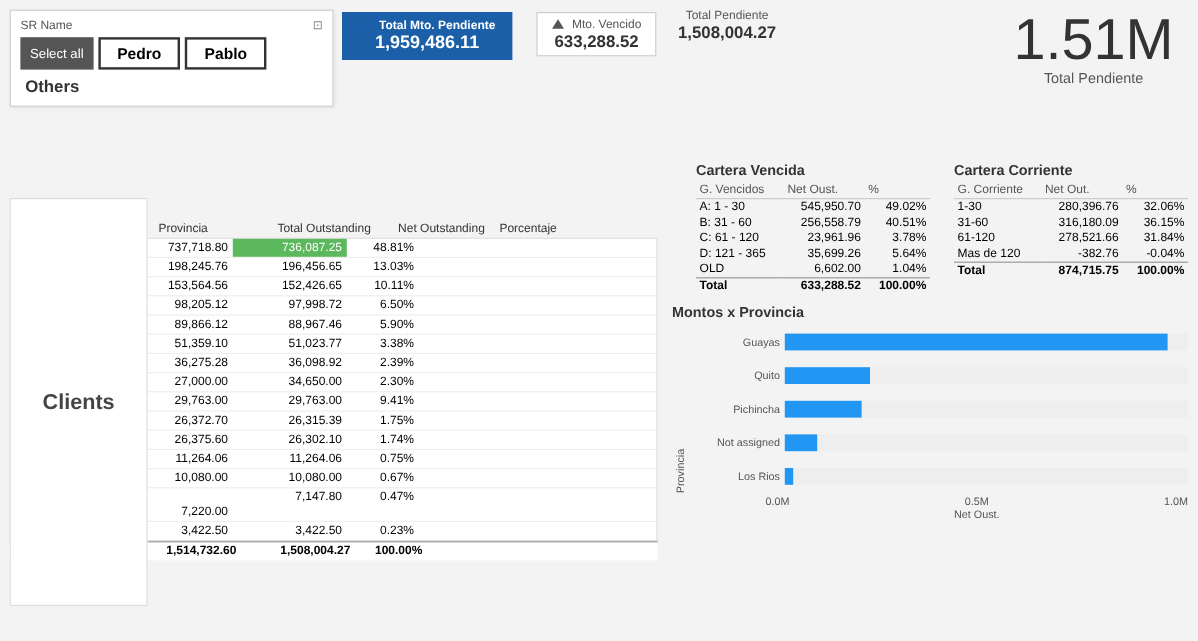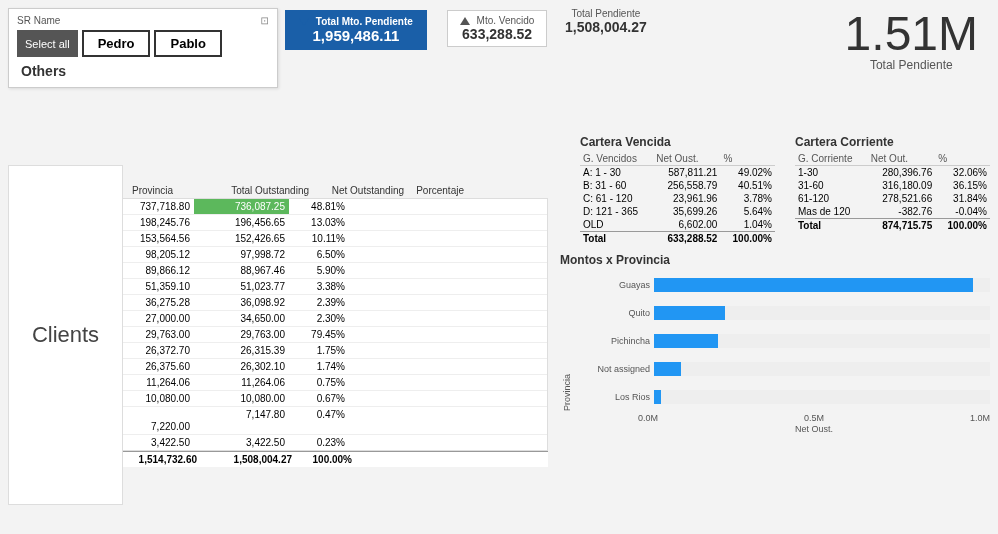--- a/index.html
+++ b/index.html
@@ -65,21 +65,21 @@
 
     .table-body { background: white; border: 1px solid #ddd; }
     .table-row { display: flex; border-bottom: 1px solid #eee; font-size: 10px; }
     .table-row:last-child { border-bottom: none; }
     .table-row .cell { padding: 2px 4px; }
     .cell-num { text-align: right; }
     .cell-green { background: #5cb85c; color: white; }
     .clients-label {
       position: absolute; left: 0; top: 30px; width: 115px; height: 340px;
       display: flex; align-items: center; justify-content: center;
-      font-size: 22px; font-weight: normal; color: #444; border: 1px solid #ddd; background: white;
+      font-size: 18px; font-weight: bold; color: #444; border: 1px solid #ddd; background: white;
     }
     .totals-row { display: flex; font-size: 10px; font-weight: bold; padding: 2px 4px; border-top: 1px solid #999; background: white; }
 
     
     .right-section { position: absolute; top: 135px; left: 560px; right: 8px; bottom: 50px; }
 
     
     .cartera-row { display: flex; gap: 20px; margin-bottom: 8px; margin-left: 20px; }
     .cartera-box { flex: 1; }
     .cartera-title { font-size: 12px; font-weight: bold; color: #333; margin-bottom: 3px; }
@@ -217,21 +217,21 @@
             <div class="table-row">
     <div class="cell" style="width:90px;">Guayas</div>
     <div class="cell cell-num" style="width:95px;">27,000.00</div>
     <div class="cell cell-num" style="width:95px;">34,650.00</div>
     <div class="cell cell-num" style="width:60px;">2.30%</div>
   </div>
             <div class="table-row">
     <div class="cell" style="width:90px;">Pichincha</div>
     <div class="cell cell-num" style="width:95px;">29,763.00</div>
     <div class="cell cell-num" style="width:95px;">29,763.00</div>
-    <div class="cell cell-num" style="width:60px;">79.45%</div>
+    <div class="cell cell-num" style="width:60px;">9.41%</div>
   </div>
             <div class="table-row">
     <div class="cell" style="width:90px;">Pichincha</div>
     <div class="cell cell-num" style="width:95px;">26,372.70</div>
     <div class="cell cell-num" style="width:95px;">26,315.39</div>
     <div class="cell cell-num" style="width:60px;">1.75%</div>
   </div>
             <div class="table-row">
     <div class="cell" style="width:90px;">Not assigned</div>
     <div class="cell cell-num" style="width:95px;">26,375.60</div>
@@ -284,21 +284,21 @@
           <thead>
             <tr>
               <th>G. Vencidos</th>
               <th class="text-right">Net Oust.</th>
               <th class="text-right">%</th>
             </tr>
           </thead>
           <tbody id="cartera-vencida-body">
               <tr>
                 <td>A: 1 - 30</td>
-                <td class="text-right">587,811.21</td>
+                <td class="text-right">545,950.70</td>
                 <td class="text-right">49.02%</td>
               </tr>
               <tr>
                 <td>B: 31 - 60</td>
                 <td class="text-right">256,558.79</td>
                 <td class="text-right">40.51%</td>
               </tr>
               <tr>
                 <td>C: 61 - 120</td>
                 <td class="text-right">23,961.96</td>

